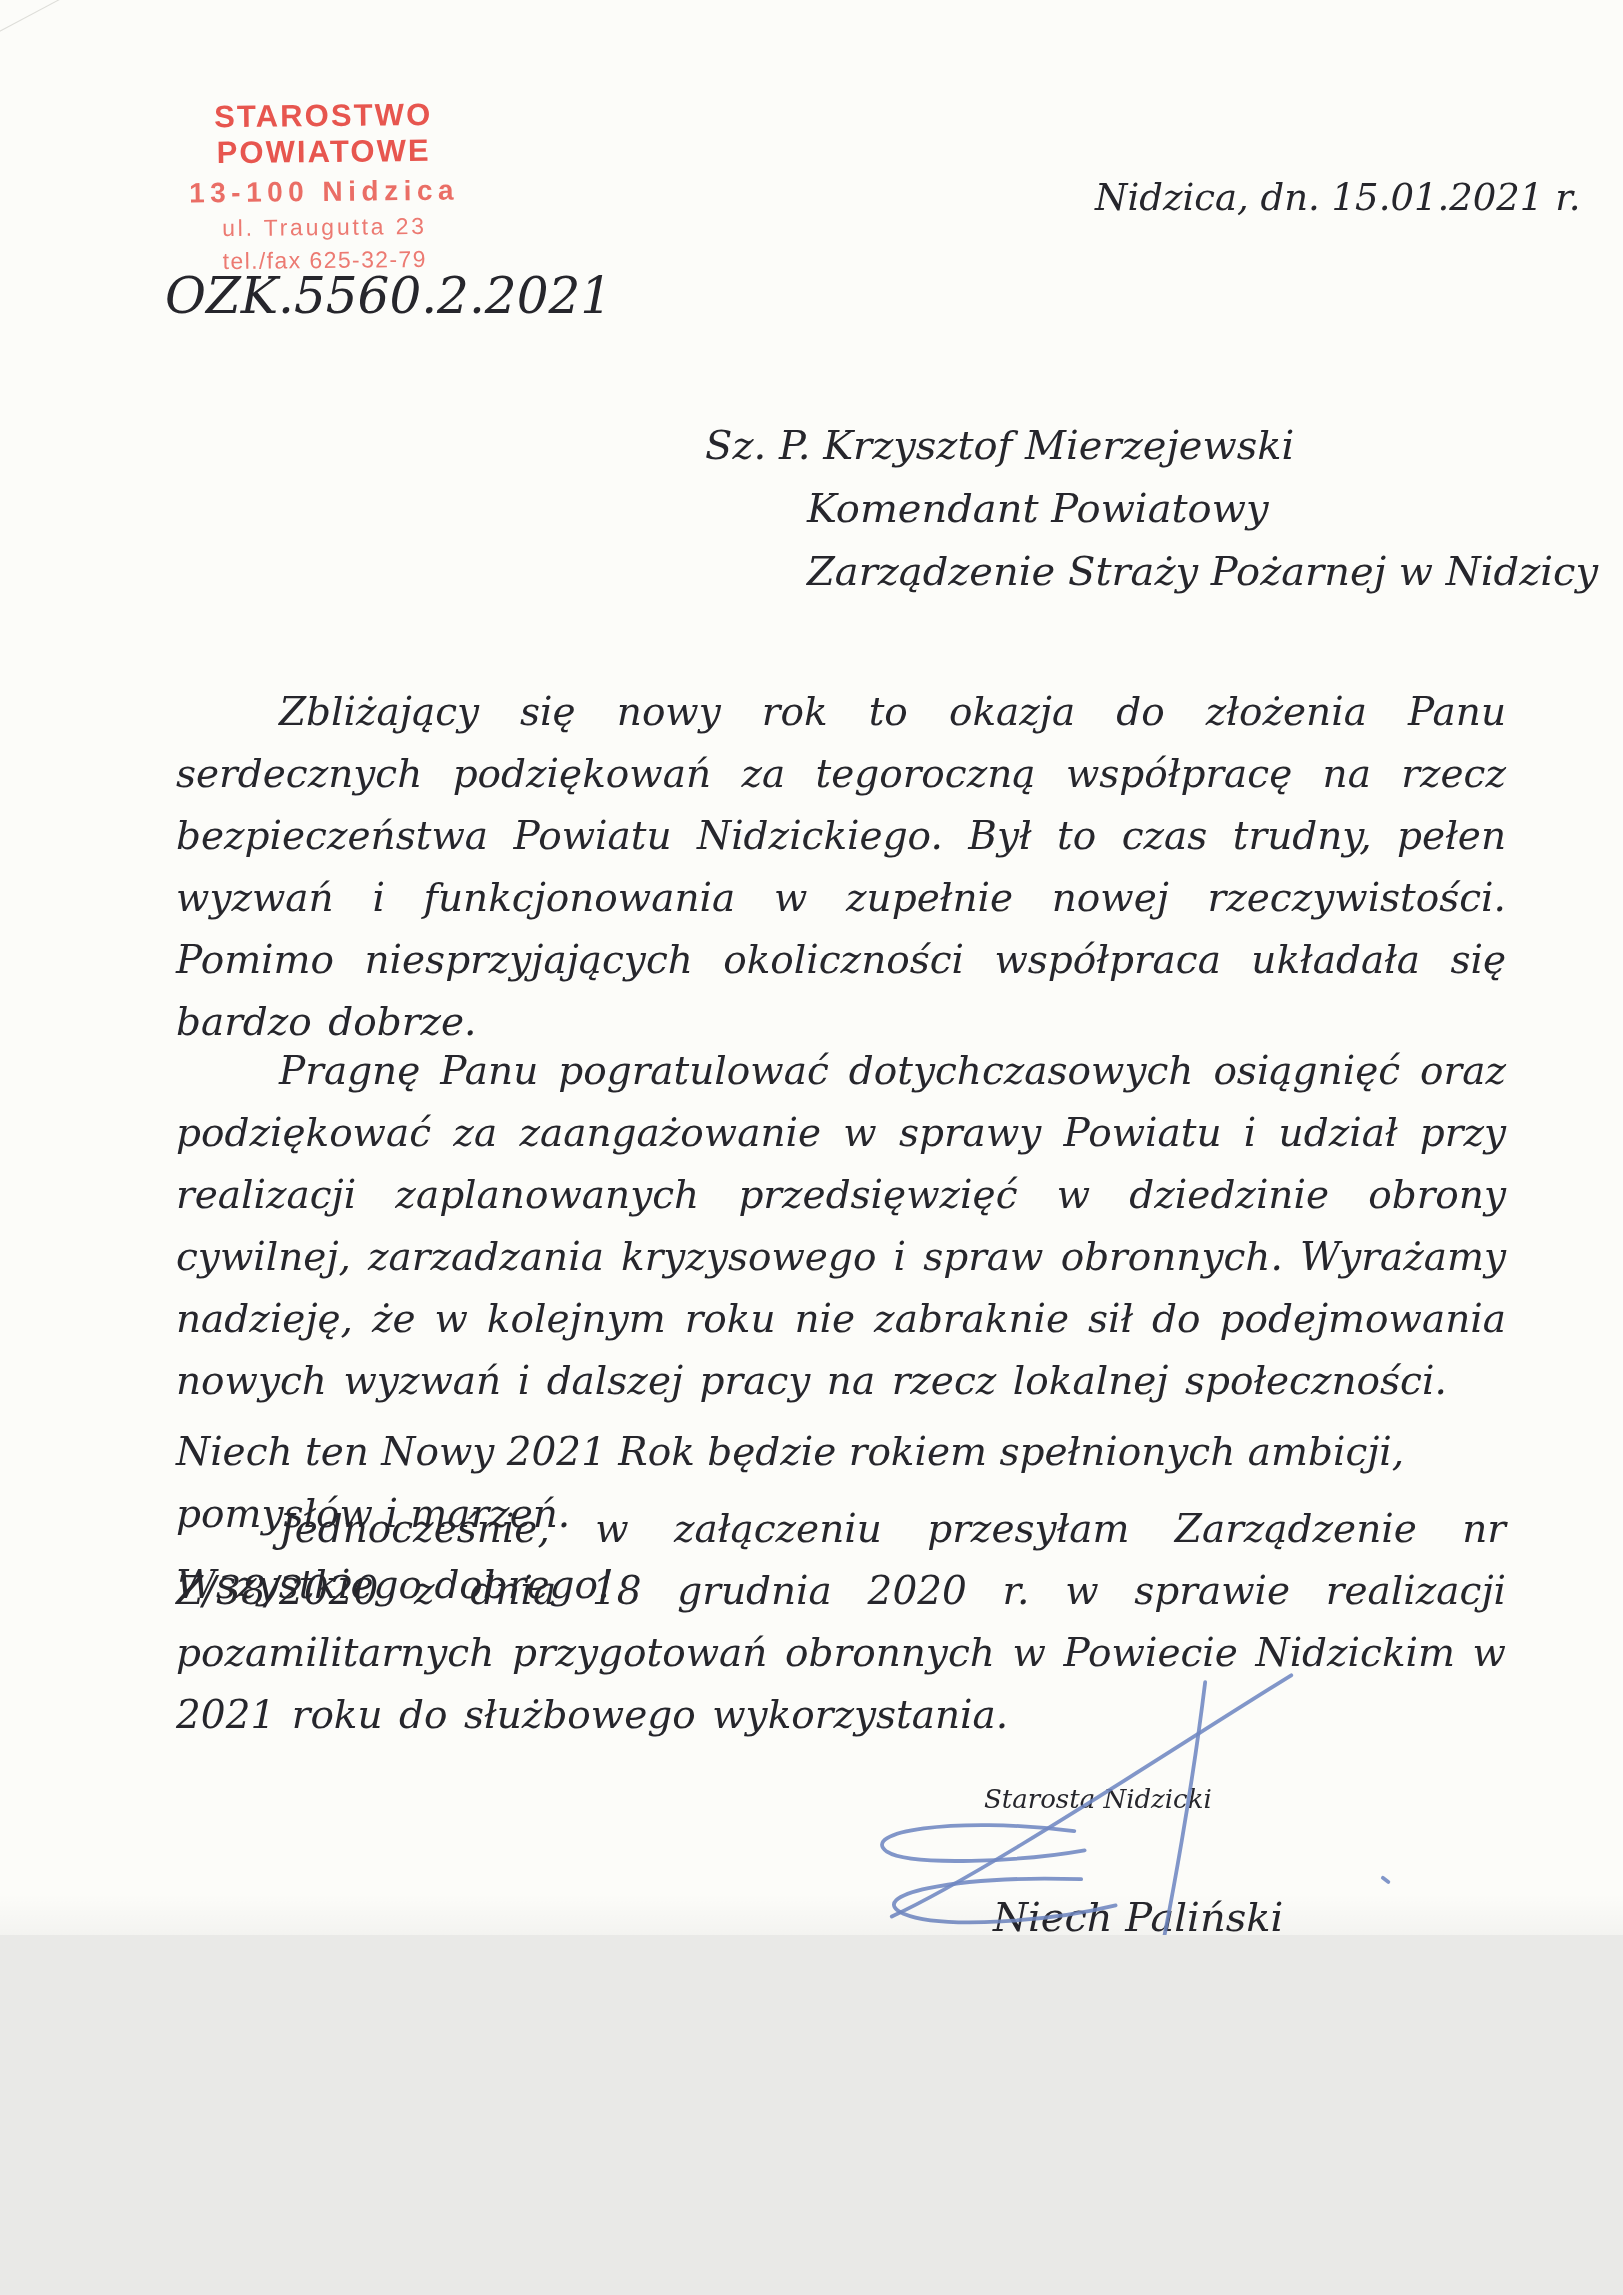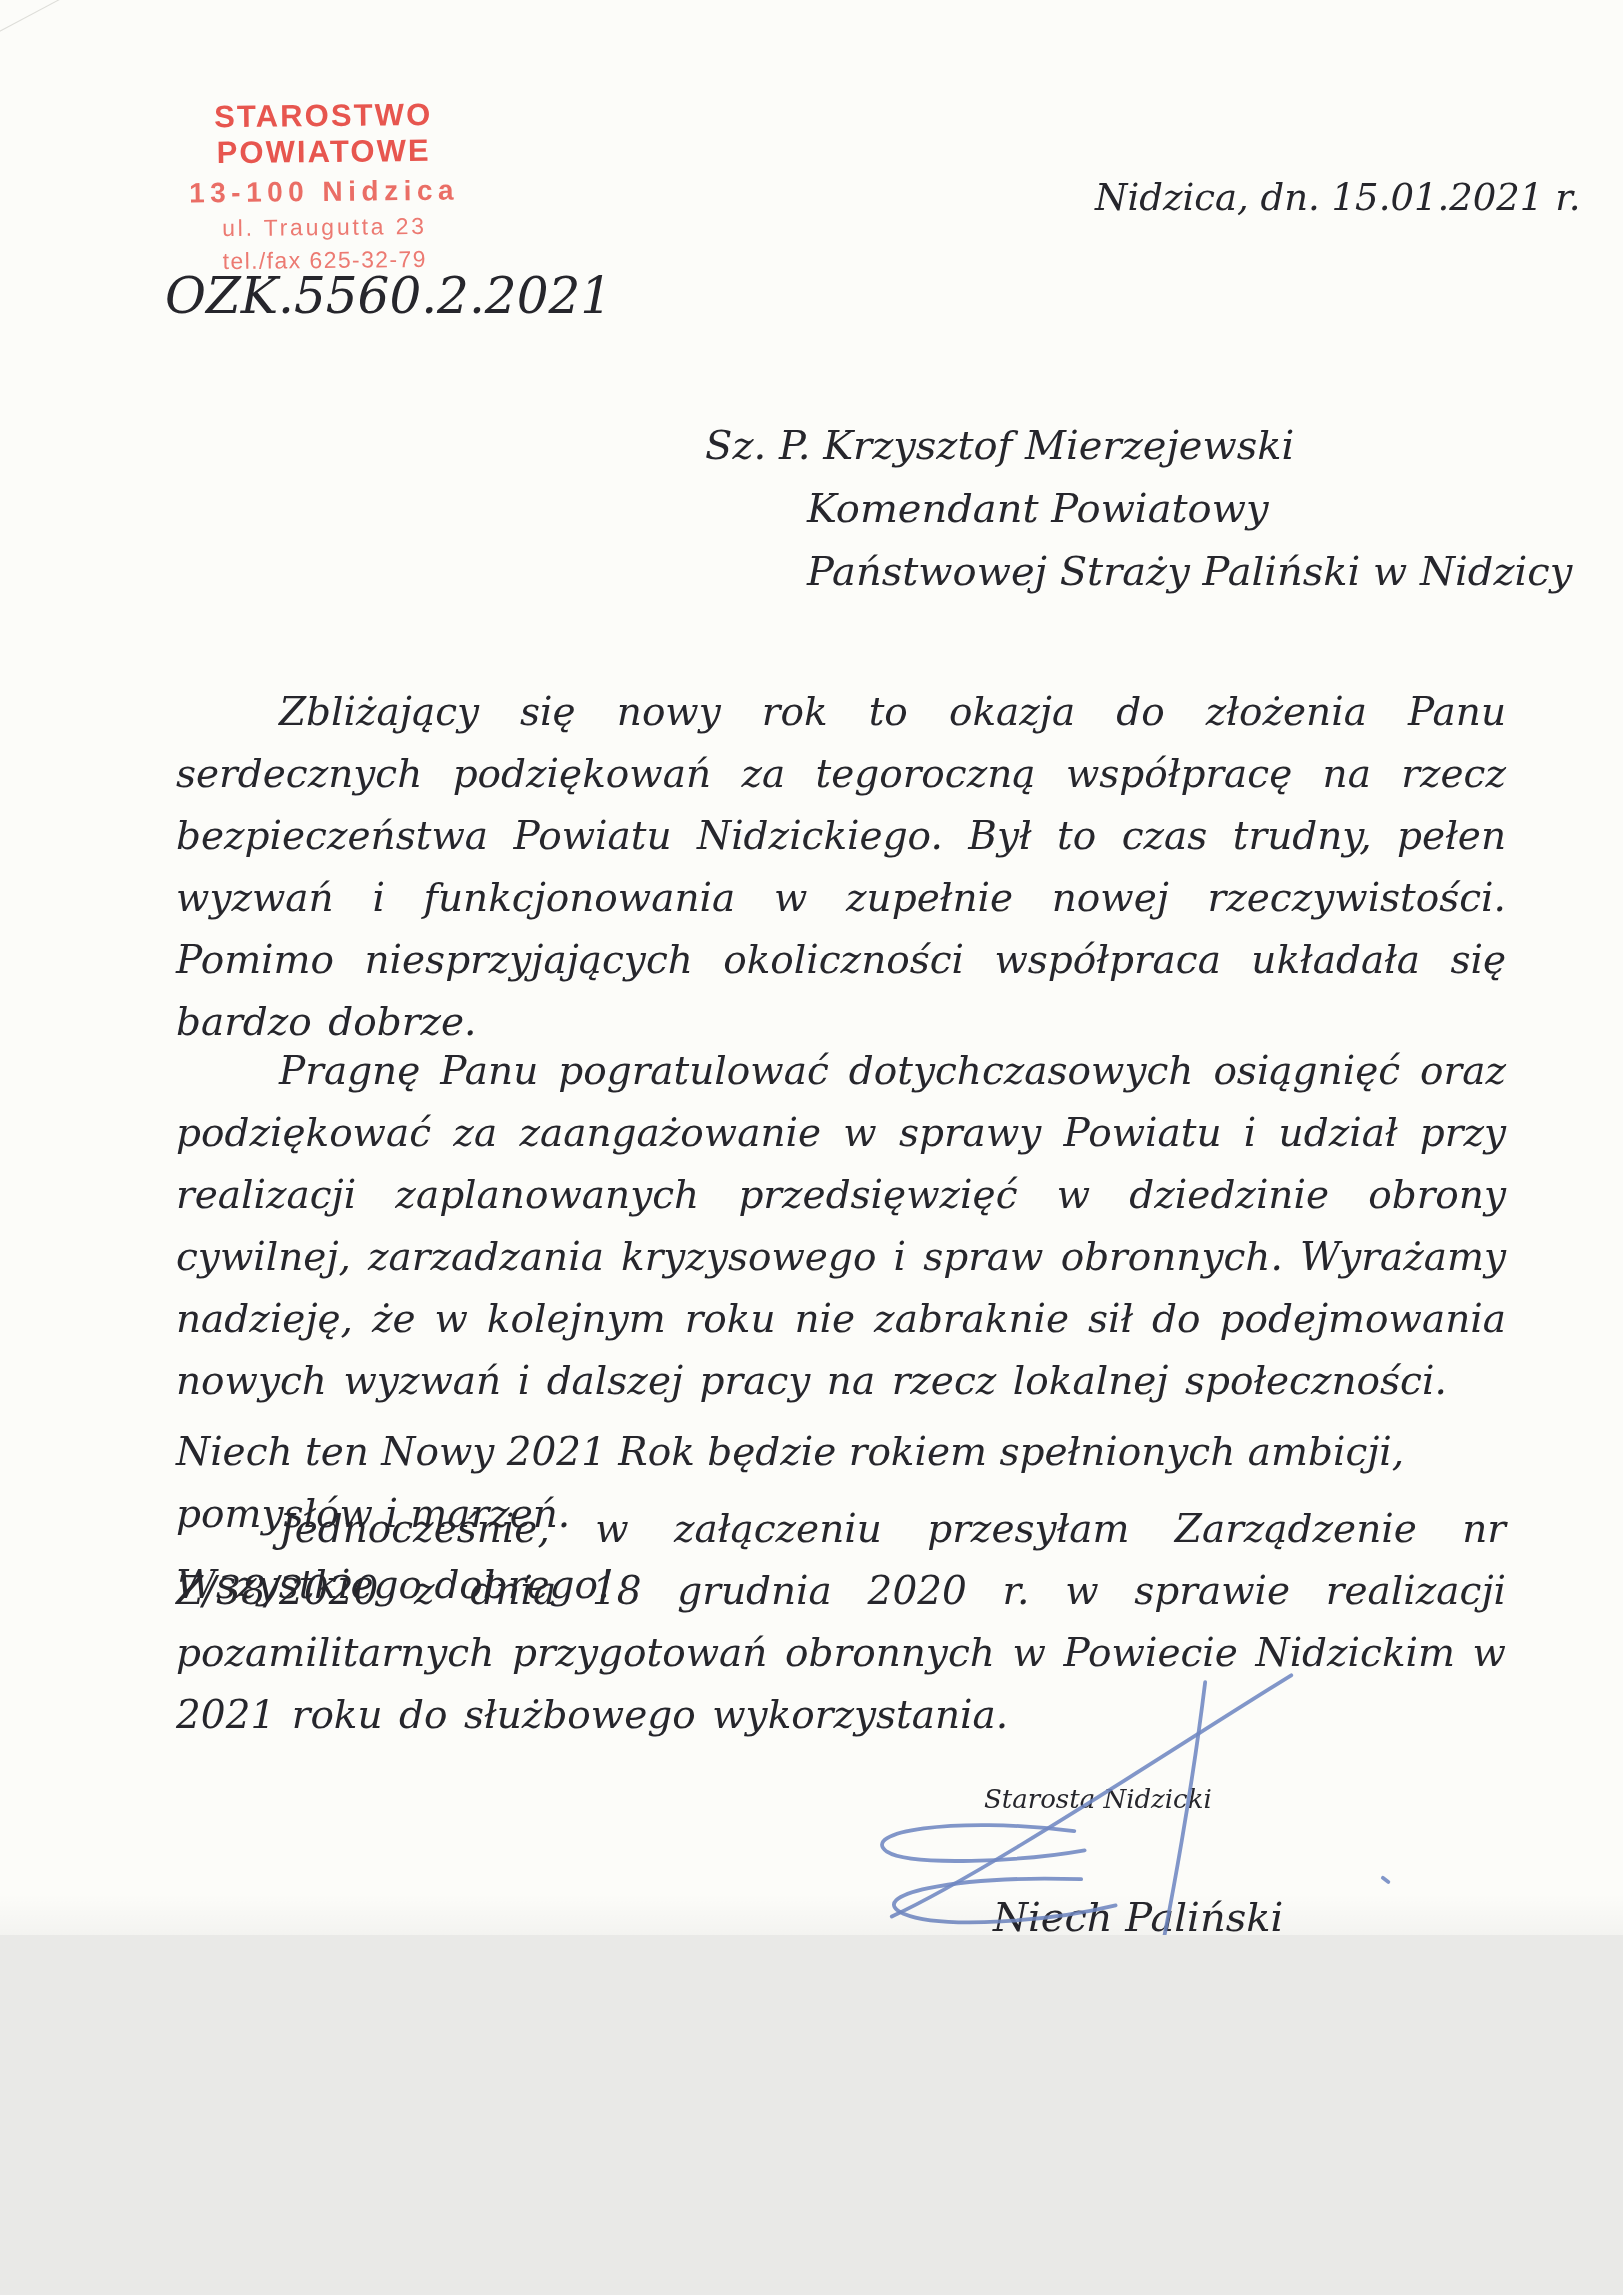--- a/index.html
+++ b/index.html
@@ -136,21 +136,21 @@
     <div class="stamp-l4">tel./fax 625-32-79</div>
   </div>
 
   <div class="dateline hand">Nidzica, dn. 15.01.2021 r.</div>
 
   <div class="reference hand">OZK.5560.2.2021</div>
 
   <div class="recipient hand">
     <div>Sz. P. Krzysztof Mierzejewski</div>
     <div class="r-indent">Komendant Powiatowy</div>
-    <div class="r-indent">Państwowej Straży Paliński w Nidzicy</div>
+    <div class="r-indent">Zarządzenie Straży Pożarnej w Nidzicy</div>
   </div>
 
   <div class="bodyblock hand" id="p1">
     <p class="justify p-indent">Zbliżający się nowy rok to okazja do złożenia Panu serdecznych podziękowań za tegoroczną współpracę na rzecz bezpieczeństwa Powiatu Nidzickiego. Był to czas trudny, pełen wyzwań i funkcjonowania w zupełnie nowej rzeczywistości. Pomimo niesprzyjających okoliczności współpraca układała się bardzo dobrze.</p>
   </div>
 
   <div class="bodyblock hand" id="p2">
     <p class="justify p-indent">Pragnę Panu pogratulować dotychczasowych osiągnięć oraz podziękować za zaangażowanie w sprawy Powiatu i udział przy realizacji zaplanowanych przedsięwzięć w dziedzinie obrony cywilnej, zarzadzania kryzysowego i spraw obronnych. Wyrażamy nadzieję, że w kolejnym roku nie zabraknie sił do podejmowania nowych wyzwań i dalszej pracy na rzecz lokalnej społeczności.</p>
     <p>Niech ten Nowy 2021 Rok będzie rokiem spełnionych ambicji, pomysłów i marzeń.</p>
     <p>Wszystkiego dobrego!</p>

